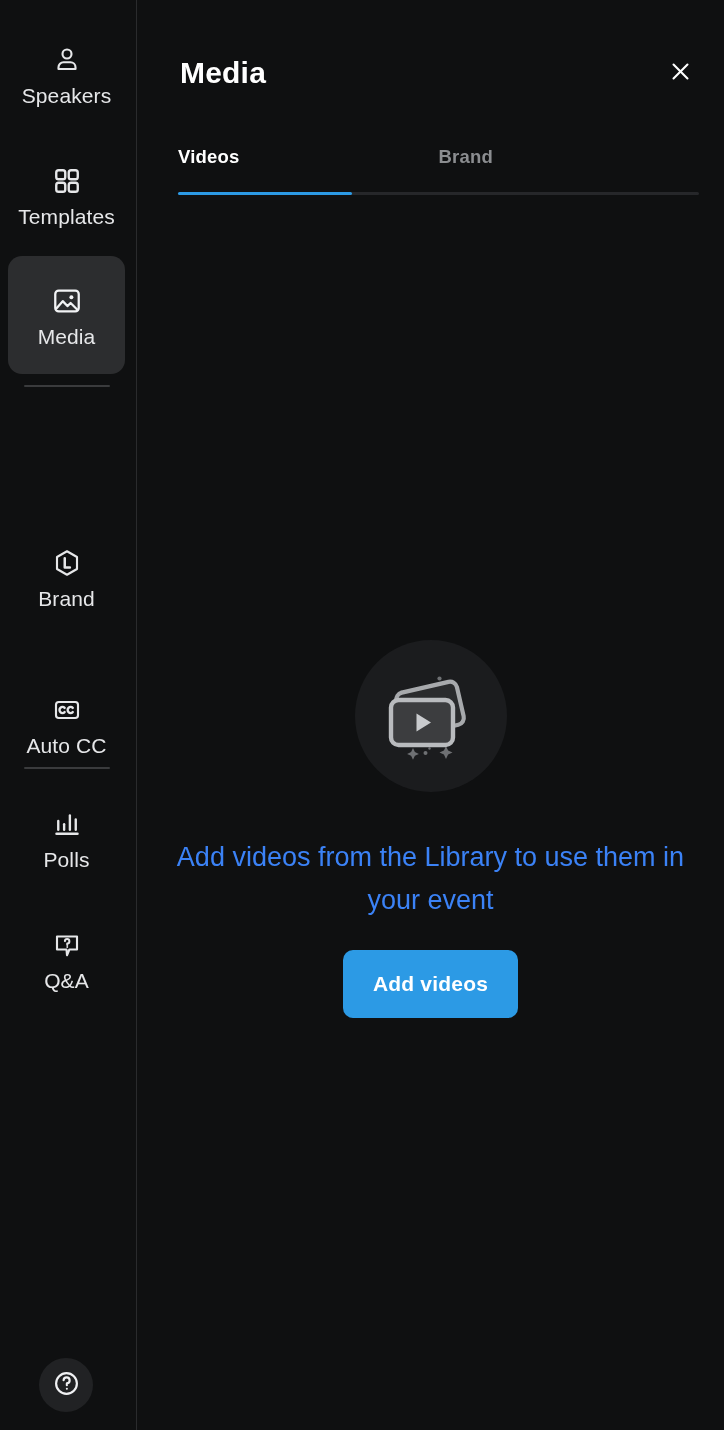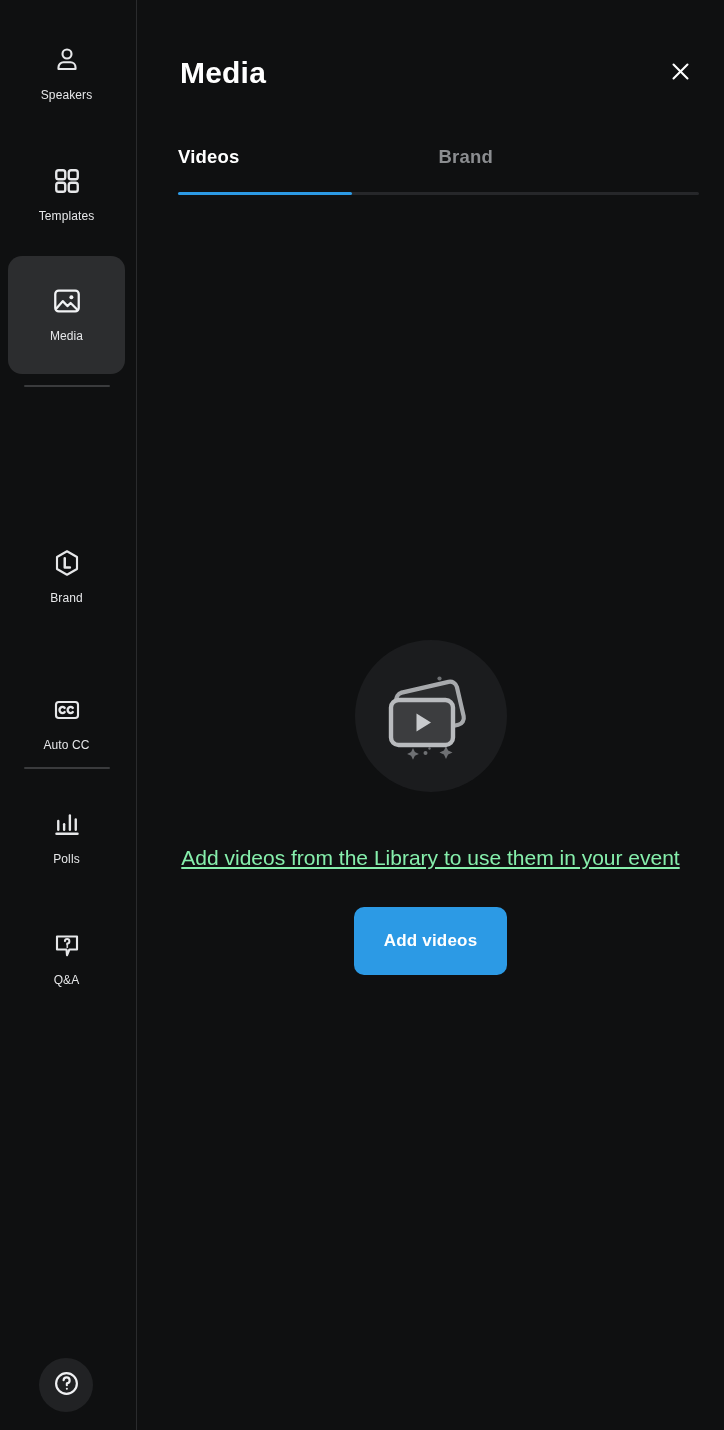--- a/index.html
+++ b/index.html
@@ -38,21 +38,21 @@
     cursor: pointer;
     color: #e7e8ea;
   }
   .nav-item.active { background: #2c2d2f; }
   .nav-icon {
     width: 34px; height: 34px;
     display: flex; align-items: center; justify-content: center;
   }
   .nav-icon svg { display:block; }
   .nav-label {
-    font-size: 12px;
+    font-size: 21px;
     line-height: 19px;
     letter-spacing: 0.1px;
     color: #e6e7e9;
     white-space: nowrap;
   }
   .divider {
     position: absolute;
     left: 24px;
     width: 86px;
     height: 2px;
@@ -145,35 +145,34 @@
   .empty-illus {
     width: 152px; height: 152px;
     border-radius: 50%;
     background: #1b1c1e;
     display: flex; align-items: center; justify-content: center;
     margin-bottom: 44px;
   }
   .empty-text {
     width: 540px;
     text-align: center;
-    font-size: 21px;
+    font-size: 27px;
     line-height: 43px;
-    color: #86efac;
-    text-decoration: underline;
+    color: #3b82f6;
   }
   .cta-btn {
     margin-top: 28px;
     height: 68px;
     padding: 0 30px;
     border: none;
     border-radius: 10px;
     background: #2c9ae5;
     color: #ffffff;
     font-family: "Liberation Sans", sans-serif;
-    font-size: 17px;
+    font-size: 21px;
     font-weight: bold;
     letter-spacing: 0.2px;
     cursor: pointer;
   }
 </style>
 </head>
 <body>
 
 <div id="app">
 

